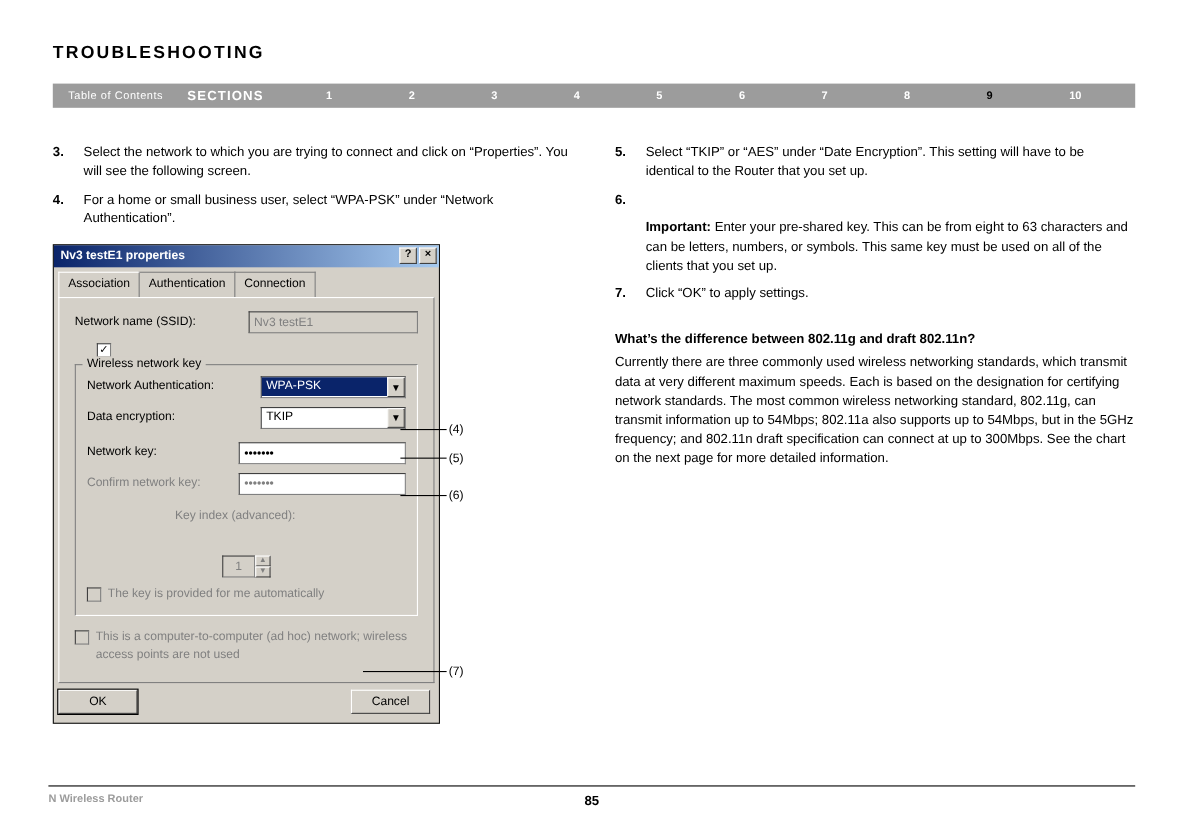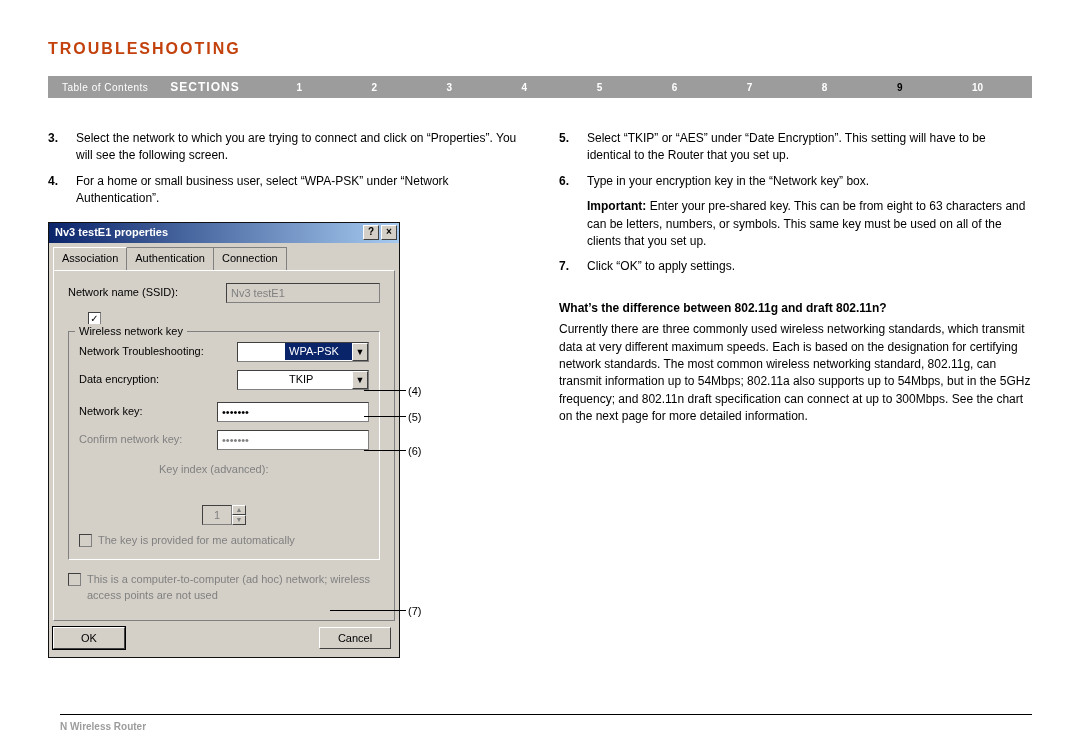--- a/index.html
+++ b/index.html
@@ -14,21 +14,21 @@
   .page {
     padding: 40px 48px 30px 48px;
     position: relative;
   }
   .section-title {
     font-size: 16px;
     font-weight: bold;
     letter-spacing: 2px;
     text-transform: uppercase;
     margin-bottom: 18px;
-    color: #c2410c;
+    color: #000000;
   }
   .navbar {
     display: flex;
     align-items: center;
     background: #9c9c9c;
     height: 22px;
     font-size: 10px;
     color: #fff;
   }
   .navbar .toc {
@@ -178,21 +178,20 @@
   .select {
     flex: 1;
     height: 20px;
     border: 1px solid #808080;
     border-top-color:#404040;
     border-left-color:#404040;
     background: #fff;
     display: flex;
     align-items: center;
     font-size: 11px;
-    padding-left: 47px;
   }
   .select.focused .sel-text {
     background: #0a246a;
     color: #fff;
   }
   .select .sel-text {
     flex: 1;
     padding: 1px 4px;
   }
   .select .arrow {
@@ -297,21 +296,21 @@
     color: #000;
   }
   .callout .line {
     position: absolute;
     background: #000;
     height: 1px;
   }
   .footer {
     position: absolute;
     bottom: 18px;
-    left: 60px;
+    left: 44px;
     right: 48px;
     display: flex;
     border-top: 1px solid #000;
     padding-top: 6px;
     height: 24px;
     margin-top: 42px;
   }
   .footer .product { color: #9c9c9c; font-size: 10px; font-weight: bold;}
   .footer .pagenum {
     position:absolute; left:0; right:0; text-align:center;
@@ -375,21 +374,21 @@
               <input class="text-input readonly" readonly="" value="Nv3 testE1" style="">
             </div>
             <div class="checkbox-row" style="margin-left:20px;">
               <div class="cb">✓</div>
             </div>
 
             <div class="groupbox">
               <span class="legend">Wireless network key</span>
 
               <div class="form-row">
-                <span class="label">Network Troubleshooting:</span>
+                <span class="label">Network Authentication:</span>
                 <div class="select focused">
                   <span class="sel-text">WPA-PSK</span>
                   <span class="arrow">▼</span>
                 </div>
               </div>
               <div class="form-row">
                 <span class="label">Data encryption:</span>
                 <div class="select">
                   <span class="sel-text">TKIP</span>
                   <span class="arrow">▼</span>
@@ -450,34 +449,34 @@
     </div>
 
     <div class="col">
       <ol>
         <li>
           <span class="num">5.</span>
           <span>Select “TKIP” or “AES” under “Date Encryption”. This setting will have to be identical to the Router that you set up.</span>
         </li>
         <li>
           <span class="num">6.</span>
-          <span>Type in your encryption key in the “Network key” box.</span>
         </li>
       </ol>
       <div class="important">
         <b>Important:</b><span> Enter your pre-shared key. This can be from eight to 63 characters and can be letters, numbers, or symbols. This same key must be used on all of the clients that you set up.</span>
       </div>
       <ol>
         <li>
           <span class="num">7.</span>
           <span>Click “OK” to apply settings.</span>
         </li>
       </ol>
 
       <div class="subheading">What’s the difference between 802.11g and draft 802.11n?</div>
       <div class="para">Currently there are three commonly used wireless networking standards, which transmit data at very different maximum speeds. Each is based on the designation for certifying network standards. The most common wireless networking standard, 802.11g, can transmit information up to 54Mbps; 802.11a also supports up to 54Mbps, but in the 5GHz frequency; and 802.11n draft specification can connect at up to 300Mbps. See the chart on the next page for more detailed information.</div>
     </div>
   </div>
 </div>
 
 <div class="footer">
   <span class="product">N Wireless Router</span>
+  <span class="pagenum">85</span>
 </div>
 
 </body></html>

